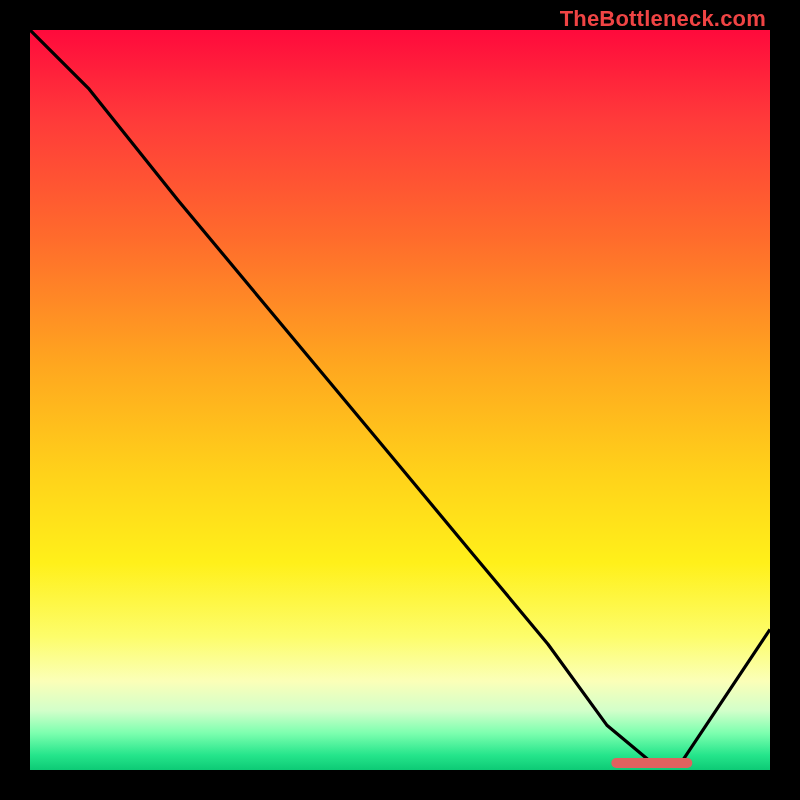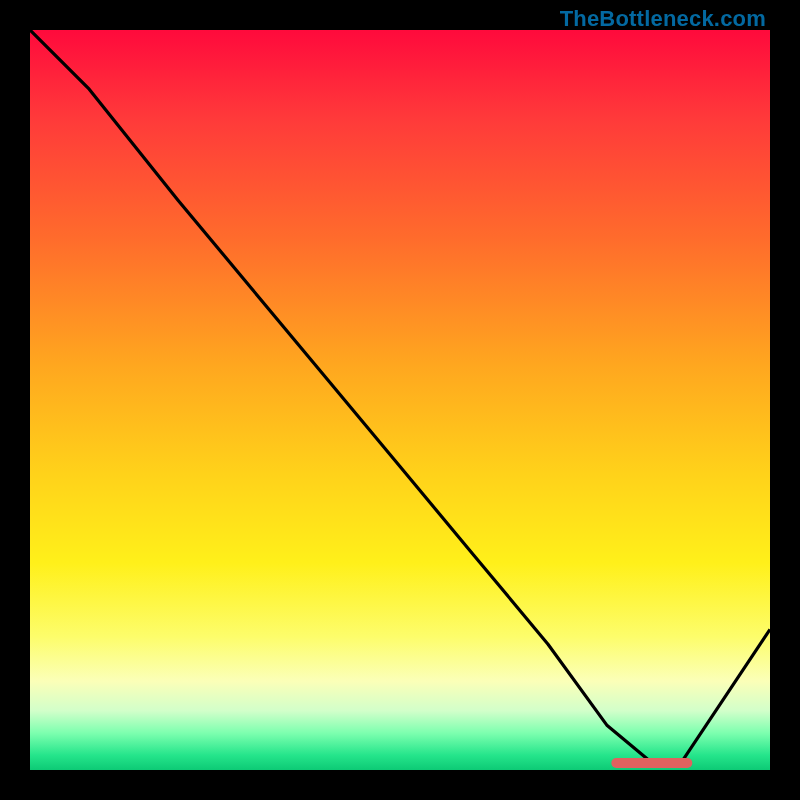--- a/index.html
+++ b/index.html
@@ -44,21 +44,21 @@
     position: absolute;
     left: 0;
     top: 0;
     width: 740px;
     height: 740px;
   }
   .watermark {
     position: absolute;
     right: 34px;
     top: 6px;
-    color: #0369a1;
+    color: #ef4444;
     font-size: 22px;
     font-weight: 600;
     letter-spacing: 0.2px;
   }
   .marker {
     position: absolute;
     width: 78px;
     height: 10px;
     background: #e0625f;
     border-radius: 5px;

